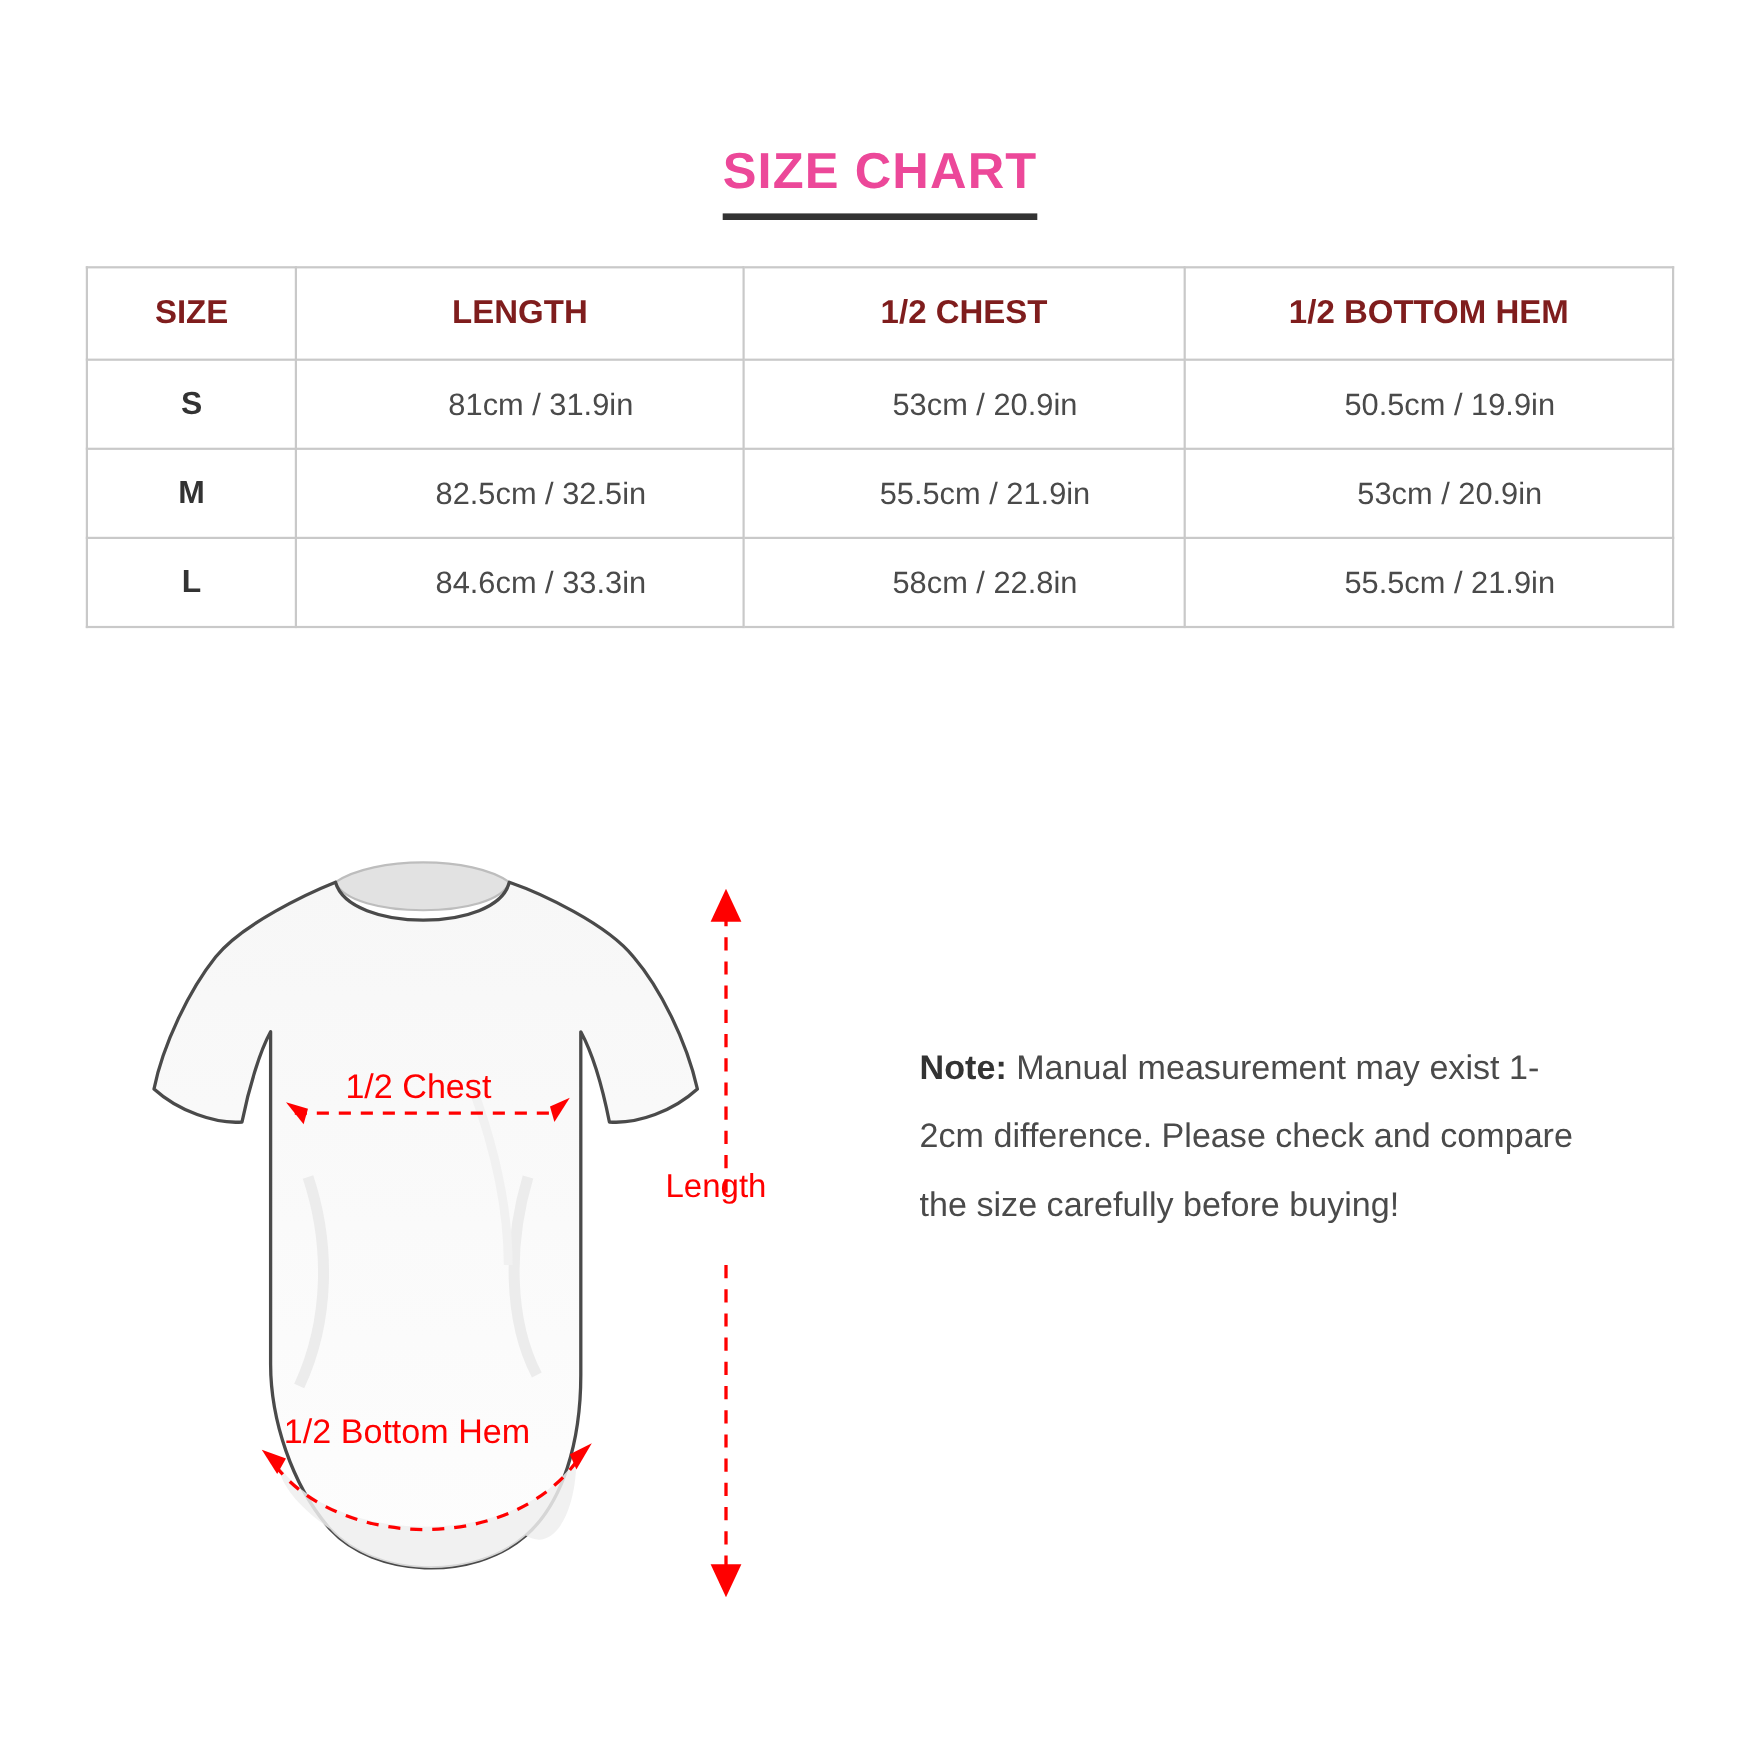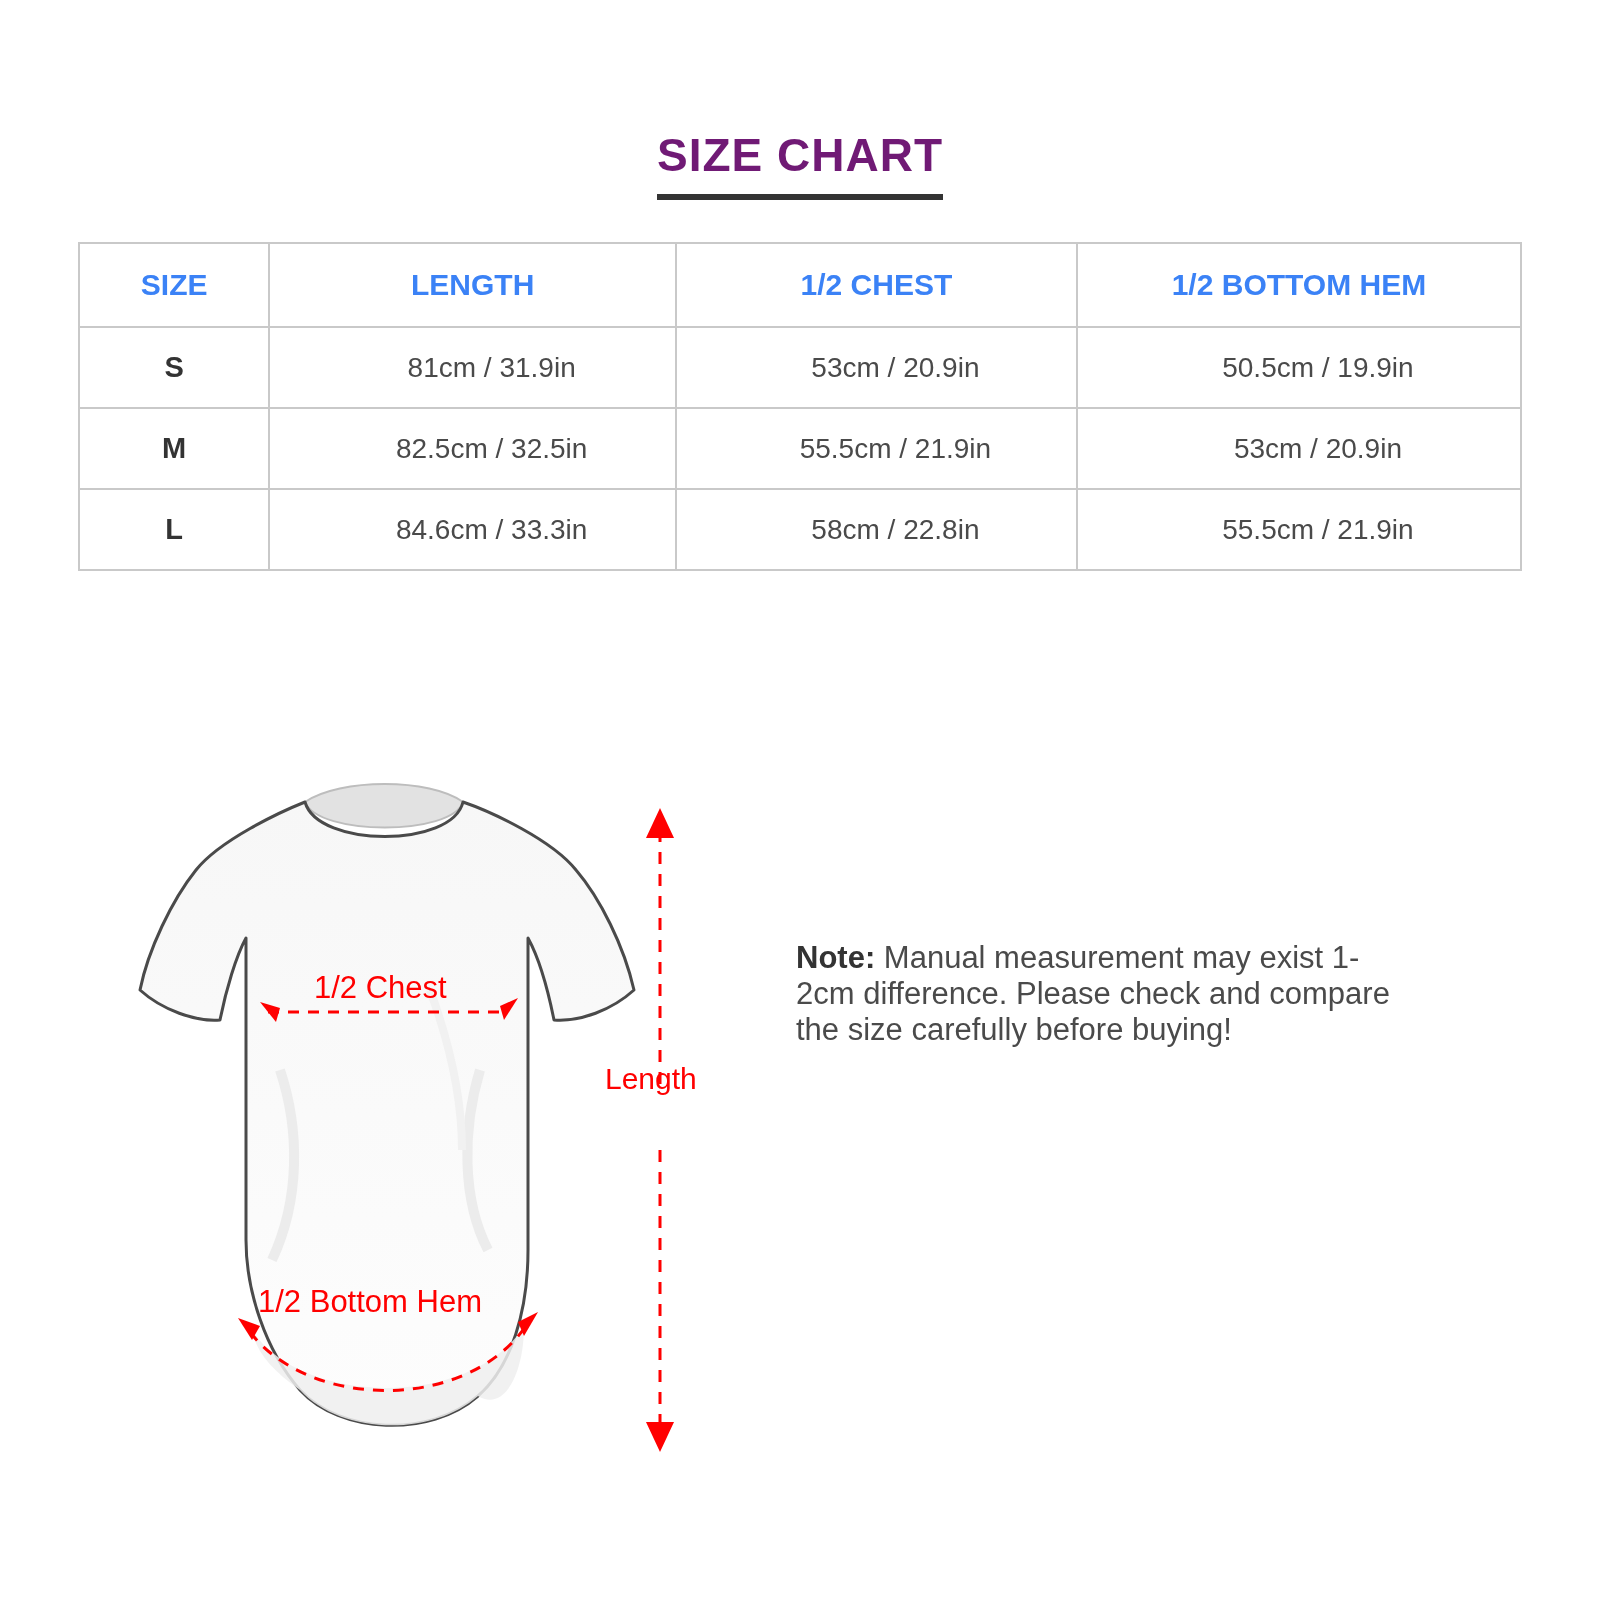--- a/index.html
+++ b/index.html
@@ -22,21 +22,21 @@
     top: 128px;
     left: 0;
     width: 100%;
     text-align: center;
   }
   .title {
     display: inline-block;
     font-size: 46px;
     font-weight: bold;
     letter-spacing: 1px;
-    color: #701a75;
+    color: #ec4899;
     padding-bottom: 12px;
     border-bottom: 6px solid #333333;
   }
 
   
   .table-wrap {
     position: absolute;
     top: 242px;
     left: 78px;
     width: 1444px;
@@ -49,21 +49,21 @@
   table.size-table th,
   table.size-table td {
     border: 2px solid #c9c9c9;
     text-align: center;
     vertical-align: middle;
   }
   table.size-table th {
     height: 80px;
     font-size: 30px;
     font-weight: bold;
-    color: #3b82f6;
+    color: #7f1d1d;
   }
   table.size-table td.size-cell {
     height: 77px;
     font-size: 29px;
     font-weight: bold;
     color: #333333;
   }
   table.size-table td.val-cell {
     font-size: 28px;
     font-weight: normal;
@@ -97,25 +97,25 @@
     position: absolute;
     left: 605px;
     top: 1062px;
     font-size: 30px;
     color: #ff0000;
   }
 
   
   .note {
     position: absolute;
-    left: 796px;
+    left: 836px;
     top: 940px;
     width: 620px;
     font-size: 31px;
-    line-height: 36px;
+    line-height: 62px;
     color: #4a4a4a;
   }
   .note b {
     color: #333333;
     font-weight: bold;
   }
 </style>
 </head>
 <body>
 

